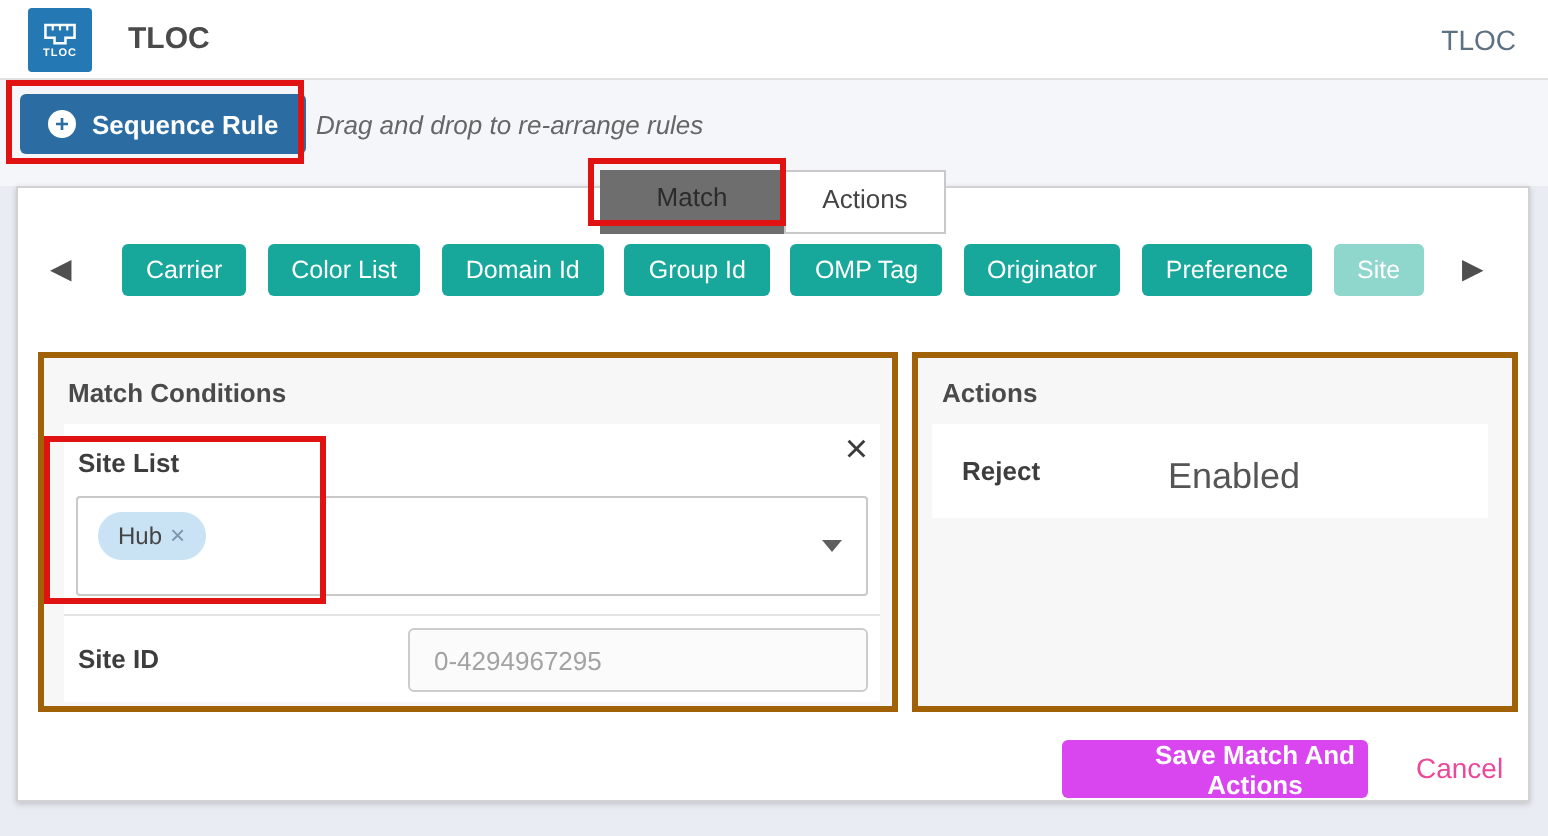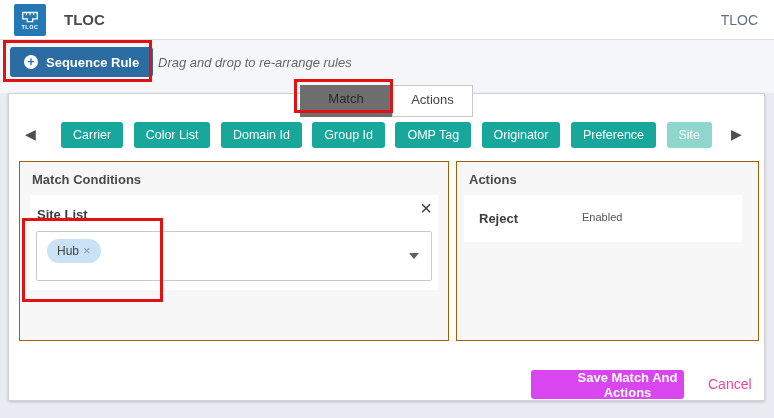--- a/index.html
+++ b/index.html
@@ -42,21 +42,21 @@
   .car-arrow { position:absolute; top:27px; font-size:14px; color:#4f4f4f; cursor:pointer; line-height:26px; }
   .car-prev { left:16px; }
   .car-next { left:722px; }
   .car-viewport { position:absolute; left:44px; top:28px; width:660px; height:26px;
     overflow:hidden; white-space:nowrap; padding-left:8px; }
   .car-item { display:inline-block; height:26px; line-height:26px; padding:0 12px;
     margin-right:6px; background:#17a79b; color:#ffffff; font-size:12.5px;
     border-radius:3px; cursor:pointer; vertical-align:top; }
   .car-item.selected { background:#8fd6cc; }
   
-  .sub-panel { position:absolute; top:67px; height:180px; background:#f7f7f7; border:1px solid #a16207; }
+  .sub-panel { position:absolute; top:82px; height:180px; background:#f7f7f7; border:3px solid #a16207; }
   .sub-panel-title { padding:10px 12px 0 12px; font-size:13px; font-weight:bold; color:#4a4a4a; }
   .mc-panel { left:10px; width:430px; }
   .act-panel { left:447px; width:303px; }
   .mc-card1 { position:absolute; left:10px; top:33px; width:408px; height:95px; background:#ffffff;text-align:right; }
   .mc-card2 { position:absolute; left:10px; top:128px; width:408px; height:44px;
     background:#ffffff; border-top:1px solid #e3e3e3; }
   .site-list-label { position:absolute; left:7px; top:12px; font-size:13px; font-weight:bold; color:#3d3d3d; }
   .close-x { position:absolute; right:6px; top:2px; font-size:20px; color:#3c3c3c; cursor:pointer; line-height:22px; }
   .multiselect { position:absolute; left:6px; top:36px; width:396px; height:50px;
     background:#ffffff; border:1px solid #c9c9c9; border-radius:2px; cursor:text; }
@@ -67,21 +67,21 @@
   .select-caret { position:absolute; right:12px; top:21px; width:0; height:0;
     border-left:5px solid transparent; border-right:5px solid transparent;
     border-top:6px solid #5f5f5f; cursor:pointer; }
   .site-id-label { position:absolute; left:7px; top:14px; font-size:13px; font-weight:bold; color:#3d3d3d; }
   .site-id-input { position:absolute; left:172px; top:6px; width:230px; height:32px;
     background:#fbfbfb; border:1px solid #cccccc; border-radius:3px;
     font-size:13px; color:#7d7d7d; padding:0 12px; font-family:"Liberation Sans", sans-serif; }
   .site-id-input::placeholder { color:#a3a3a3; }
   .act-card { position:absolute; left:7px; top:33px; width:278px; height:47px; background:#ffffff; }
   .act-name { position:absolute; left:15px; top:16px; font-size:13px; font-weight:bold; color:#3d3d3d; }
-  .act-value { position:absolute; left:118px; top:16px; font-size:11px; color:#555555; }
+  .act-value { position:absolute; left:118px; top:16px; font-size:18px; color:#555555; }
   
   .save-btn { position:absolute; left:522px; top:276px; width:153px; height:29px;
     background:#d946ef; color:#ffffff; font-size:13px; font-weight:bold;
     border:none; border-radius:3px; cursor:pointer; font-family:"Liberation Sans", sans-serif;padding-left:40px; }
   .cancel-link { position:absolute; left:699px; top:276px; height:29px; line-height:29px;
     font-size:14px; color:#ec4899; cursor:pointer; }
   
   .anno { position:absolute; border:3px solid #e01212; z-index:20; pointer-events:none; }
   .anno-seq   { left:3px;   top:40px;  width:149px; height:42px; }
   .anno-match { left:294px; top:79px;  width:99px;  height:34px; }
@@ -136,20 +136,24 @@
       <span class="site-list-label">Site List</span>
       <span class="close-x">×</span>
       <div class="multiselect">
         <span class="chip">
           <span>Hub</span>
           <span class="chip-x">×</span>
         </span>
         <span class="select-caret"></span>
       </div>
     </div>
+    <div class="mc-card2">
+      <span class="site-id-label">Site ID</span>
+      <input class="site-id-input" type="text" disabled="" placeholder="0-4294967295" style="">
+    </div>
   </div>
 
   <div class="sub-panel act-panel">
     <div class="sub-panel-title">Actions</div>
     <div class="act-card">
       <span class="act-name">Reject</span>
       <span class="act-value">Enabled</span>
     </div>
   </div>
 

